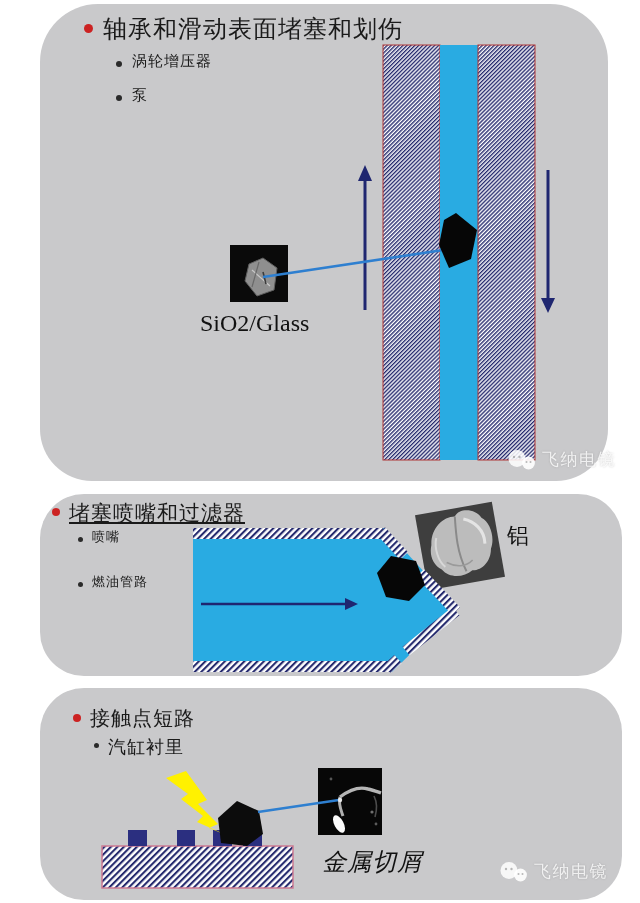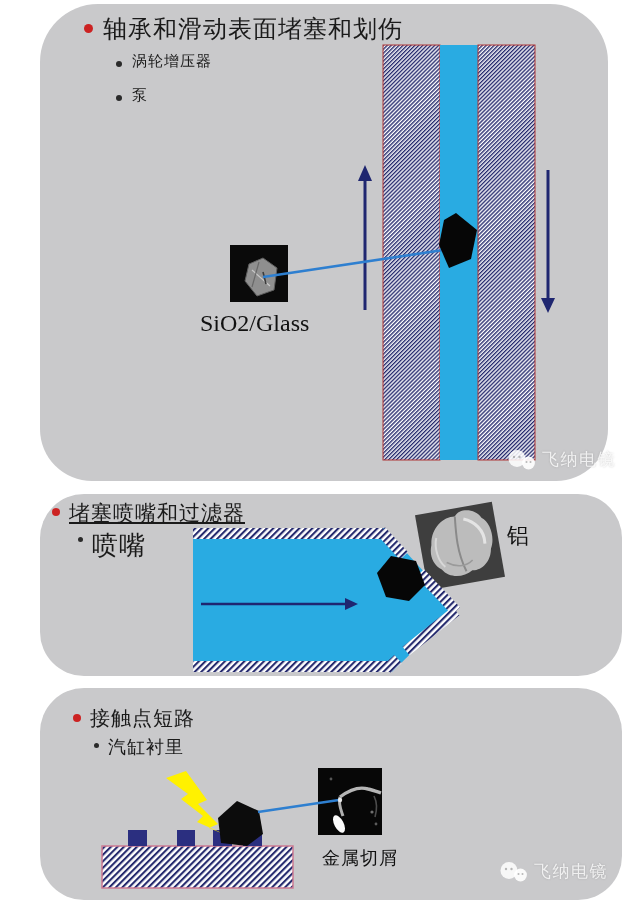--- a/index.html
+++ b/index.html
@@ -21,32 +21,32 @@
   .b-row{display:flex;align-items:flex-start;}
   .b-row .kdot{flex:0 0 auto;border-radius:50%;background:#2a2a2a;}
 
   #head1{left:84px;top:13px;font-size:24px;letter-spacing:1px;}
   #head1 .rdot{width:9px;height:9px;margin:11px 10px 0 0;}
   #list1{left:116px;top:52px;font-size:15px;letter-spacing:1px;gap:15px;}
   #list1 .kdot{width:6px;height:6px;margin:9px 10px 0 0;}
 
   #head2{left:52px;top:499px;font-size:21px;letter-spacing:1px;text-decoration:underline;}
   #head2 .rdot{width:8px;height:8px;margin:9px 9px 0 0;}
-  #list2{left:78px;top:528px;font-size:26px;letter-spacing:1px;gap:27px;}
+  #list2{left:78px;top:528px;font-size:13px;letter-spacing:1px;gap:27px;}
   #list2 .kdot{width:5px;height:5px;margin:9px 9px 0 0;}
 
   #head3{left:73px;top:705px;font-size:20px;letter-spacing:1px;}
   #head3 .rdot{width:8px;height:8px;margin:9px 9px 0 0;}
   #list3{left:94px;top:735px;font-size:18px;letter-spacing:1px;gap:10px;}
   #list3 .kdot{width:5px;height:5px;margin:8px 9px 0 0;}
 
   .plabel{position:absolute;color:#111111;}
   #label-sio2{left:200px;top:310px;font-family:Liberation Serif, serif;font-size:24px;}
   #label-al{left:507px;top:521px;font-size:22px;letter-spacing:1px;}
-  #label-chips{left:322px;top:846px;font-size:18px;letter-spacing:1px;}
+  #label-chips{left:322px;top:846px;font-size:24px;letter-spacing:1px;font-style:italic;}
 
   .wm{position:absolute;display:flex;align-items:center;gap:5px;
       color:rgba(255,255,255,0.80);font-size:17px;letter-spacing:1.5px;
       text-shadow:0 0 2px rgba(100,100,100,0.35);}
   #wm1{left:507px;top:448px;}
   #wm2{left:499px;top:860px;}
   .wm svg{display:block;}
 </style>
 </head>
 <body>
@@ -174,20 +174,24 @@
 
 <div class="headrow" id="head2">
   <span class="rdot"></span>
   <span>堵塞喷嘴和过滤器</span>
 </div>
 <div class="b-list" id="list2">
   <div class="b-row">
     <span class="kdot"></span>
     <span>喷嘴</span>
   </div>
+  <div class="b-row">
+    <span class="kdot"></span>
+    <span>燃油管路</span>
+  </div>
 </div>
 <div class="plabel" id="label-al">铝</div>
 
 <div class="headrow" id="head3">
   <span class="rdot"></span>
   <span>接触点短路</span>
 </div>
 <div class="b-list" id="list3">
   <div class="b-row">
     <span class="kdot"></span>

